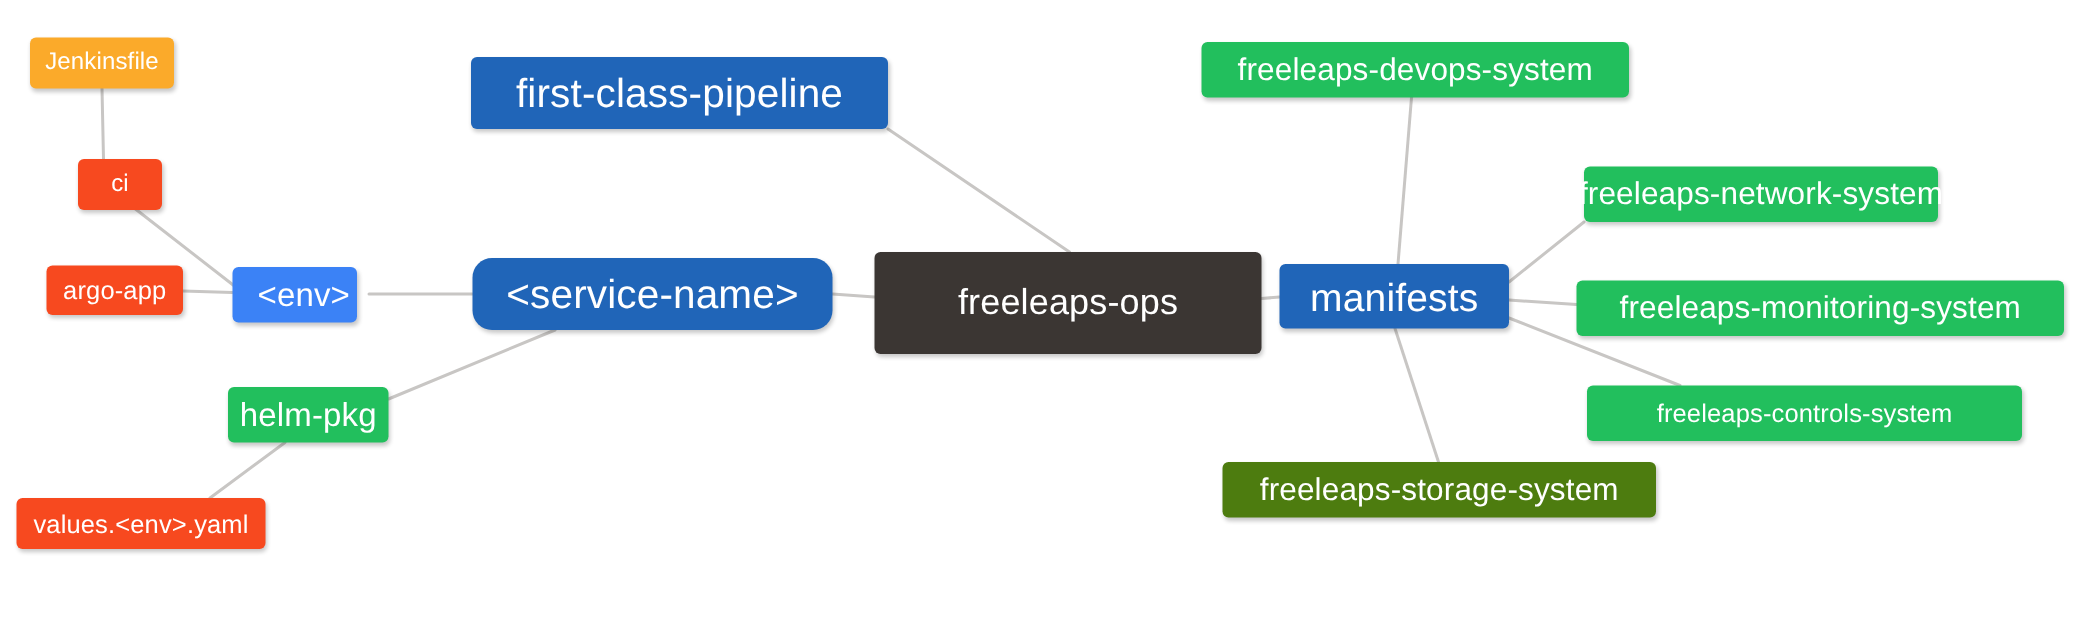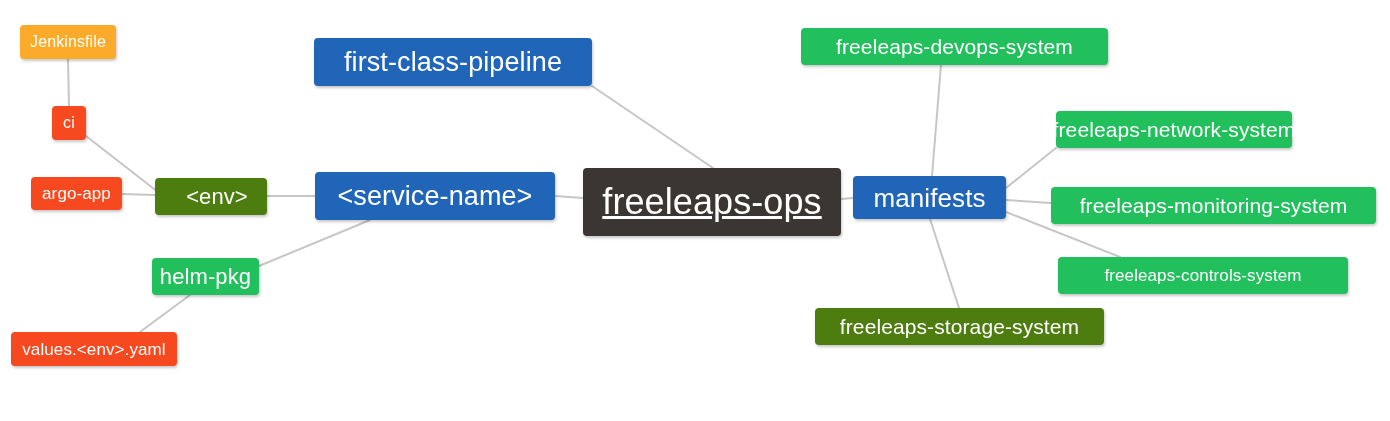--- a/index.html
+++ b/index.html
@@ -78,30 +78,30 @@
       <path d="M 370 220 L 259 266" class="edge" stroke="#c8c6c4"></path>
       <path d="M 190 295 L 140 332" class="edge" stroke="#c8c6c4"></path>
       <path d="M 932 176 L 941 65" class="edge" stroke="#c8c6c4"></path>
       <path d="M 1006 188 L 1056 148" class="edge" stroke="#c8c6c4"></path>
       <path d="M 1006 200 L 1051 203" class="edge" stroke="#c8c6c4"></path>
       <path d="M 1006 212 L 1120 257" class="edge" stroke="#c8c6c4"></path>
       <path d="M 930 219 L 959 308" class="edge" stroke="#c8c6c4"></path>
     </svg>
 
   <div id="node-layer">
-      <div class="node n-root" style="left: 583px; top: 168px; width: 258px; height: 68px; font-size: 36px; background: rgb(59, 54, 51); text-decoration: underline;">freeleaps-ops</div>
+      <div class="node n-root" style="left: 583px; top: 168px; width: 258px; height: 68px; font-size: 24px; background: rgb(59, 54, 51);">freeleaps-ops</div>
       <div class="node n-blue" style="left: 314px; top: 38px; width: 278px; height: 48px; font-size: 27px; background: rgb(32, 101, 184);">first-class-pipeline</div>
-      <div class="node n-blue" style="left: 315px; top: 172px; width: 240px; height: 48px; font-size: 27px; background: rgb(32, 101, 184);">&lt;service-name&gt;</div>
+      <div class="node n-blue" style="left: 315px; top: 172px; width: 240px; height: 48px; font-size: 27px; background: rgb(32, 101, 184); border-radius: 13px;">&lt;service-name&gt;</div>
       <div class="node n-blue" style="left: 853px; top: 176px; width: 153px; height: 43px; font-size: 26px; background: rgb(32, 101, 184);">manifests</div>
-      <div class="node n-green" style="left: 155px; top: 178px; width: 112px; height: 37px; font-size: 22px; background: #4d7c0f; padding-left: 12px;">&lt;env&gt;</div>
+      <div class="node n-green" style="left: 155px; top: 178px; width: 83px; height: 37px; font-size: 22px; background: #3b82f6; padding-left: 12px;">&lt;env&gt;</div>
       <div class="node n-green" style="left: 152px; top: 258px; width: 107px; height: 37px; font-size: 22px; background: rgb(34, 191, 93);">helm-pkg</div>
-      <div class="node n-green" style="left: 801px; top: 28px; width: 307px; height: 37px; font-size: 21px; background: rgb(34, 191, 93);">freeleaps-devops-system</div>
+      <div class="node n-green" style="left: 801px; top: 28px; width: 285px; height: 37px; font-size: 21px; background: rgb(34, 191, 93);">freeleaps-devops-system</div>
       <div class="node n-green" style="left: 1056px; top: 111px; width: 236px; height: 37px; font-size: 21px; background: rgb(34, 191, 93);">freeleaps-network-system</div>
       <div class="node n-green" style="left: 1051px; top: 187px; width: 325px; height: 37px; font-size: 21px; background: rgb(34, 191, 93);">freeleaps-monitoring-system</div>
       <div class="node n-green" style="left: 1058px; top: 257px; width: 290px; height: 37px; font-size: 17px; background: rgb(34, 191, 93);">freeleaps-controls-system</div>
       <div class="node n-green" style="left: 815px; top: 308px; width: 289px; height: 37px; font-size: 21px; background: #4d7c0f;">freeleaps-storage-system</div>
       <div class="node n-orange" style="left: 20px; top: 25px; width: 96px; height: 34px; font-size: 16px; background: rgb(251, 170, 42);">Jenkinsfile</div>
-      <div class="node n-red" style="left: 52px; top: 106px; width: 34px; height: 34px; font-size: 16px; background: rgb(247, 73, 31);">ci</div>
+      <div class="node n-red" style="left: 52px; top: 106px; width: 56px; height: 34px; font-size: 16px; background: rgb(247, 73, 31);">ci</div>
       <div class="node n-red" style="left: 31px; top: 177px; width: 91px; height: 33px; font-size: 17px; background: rgb(247, 73, 31);">argo-app</div>
       <div class="node n-red" style="left: 11px; top: 332px; width: 166px; height: 34px; font-size: 17px; background: rgb(247, 73, 31);">values.&lt;env&gt;.yaml</div>
     </div>
 
 </div>
 
 </body></html>

